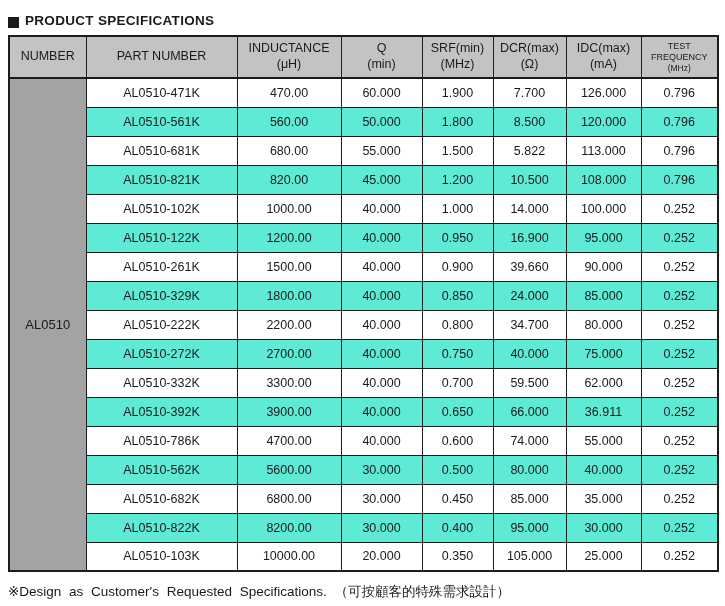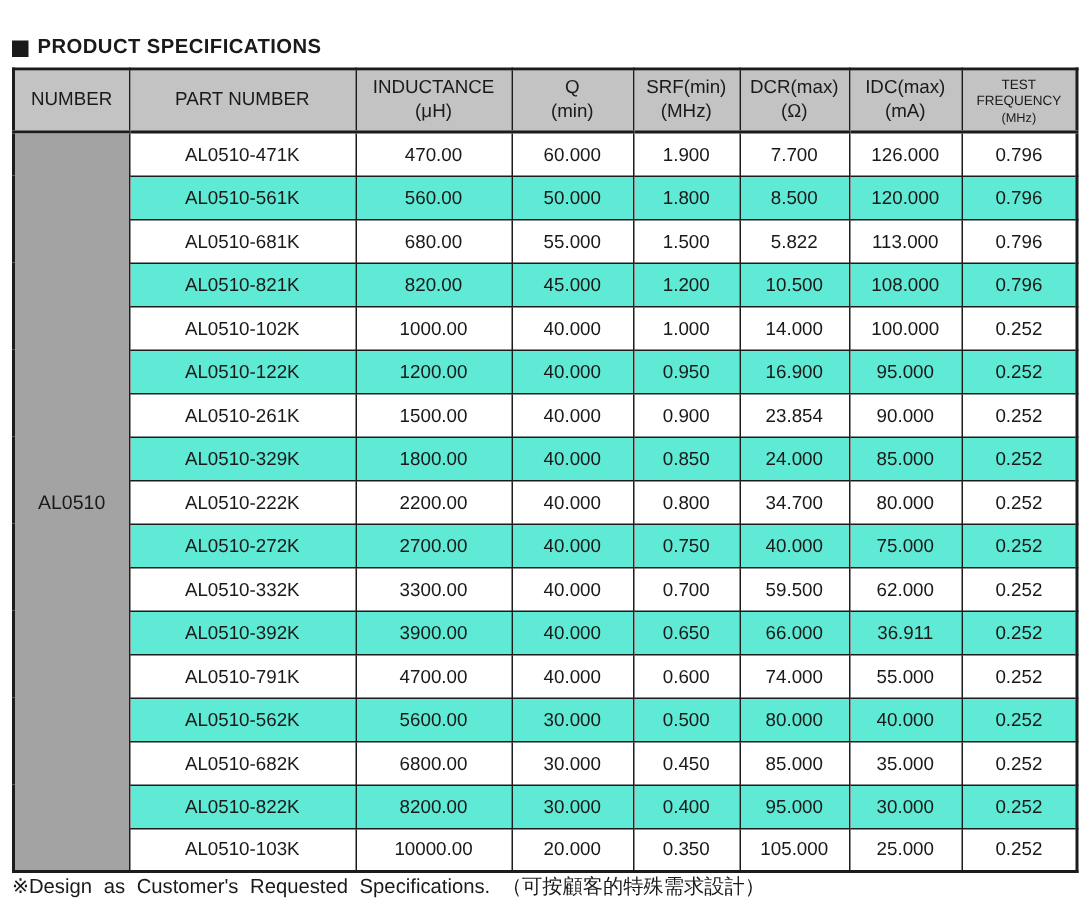--- a/index.html
+++ b/index.html
@@ -12,21 +12,21 @@
   .page {
     width: 725px;
     height: 606px;
     padding: 7px 8px 0 8px;
     position: relative;
   }
   .title-row {
     display: flex;
     align-items: flex-end;
     gap: 6px;
-    margin: 16px 0 7px 0;
+    margin: 6px 0 7px 0;
     height: 15px;
   }
   .bullet {
     width: 11px;
     height: 11px;
     background: #1a1a1a;
     display: inline-block;
     flex: 0 0 auto;
   }
   .title {
@@ -69,20 +69,21 @@
     background: #ffffff;
   }
   .spec-table tbody tr.stripe td {
     background: #5eead4;
   }
   .spec-table tbody td.series-cell {
     background: #a3a3a3;
     font-size: 13px;
   }
   .footnote {
+    margin-top: 11px;
     font-size: 13.5px;
     word-spacing: 4px;
     white-space: nowrap;
   }
 </style>
 </head>
 <body>
 
 <div class="page">
 
@@ -191,21 +192,21 @@
           <td>0.950</td>
           <td>16.900</td>
           <td>95.000</td>
           <td>0.252</td>
         </tr>
         <tr>
           <td>AL0510-261K</td>
           <td>1500.00</td>
           <td>40.000</td>
           <td>0.900</td>
-          <td>23.854</td>
+          <td>39.660</td>
           <td>90.000</td>
           <td>0.252</td>
         </tr>
         <tr class="stripe">
           <td>AL0510-329K</td>
           <td>1800.00</td>
           <td>40.000</td>
           <td>0.850</td>
           <td>24.000</td>
           <td>85.000</td>
@@ -241,21 +242,21 @@
         <tr class="stripe">
           <td>AL0510-392K</td>
           <td>3900.00</td>
           <td>40.000</td>
           <td>0.650</td>
           <td>66.000</td>
           <td>36.911</td>
           <td>0.252</td>
         </tr>
         <tr>
-          <td>AL0510-791K</td>
+          <td>AL0510-786K</td>
           <td>4700.00</td>
           <td>40.000</td>
           <td>0.600</td>
           <td>74.000</td>
           <td>55.000</td>
           <td>0.252</td>
         </tr>
         <tr class="stripe">
           <td>AL0510-562K</td>
           <td>5600.00</td>

